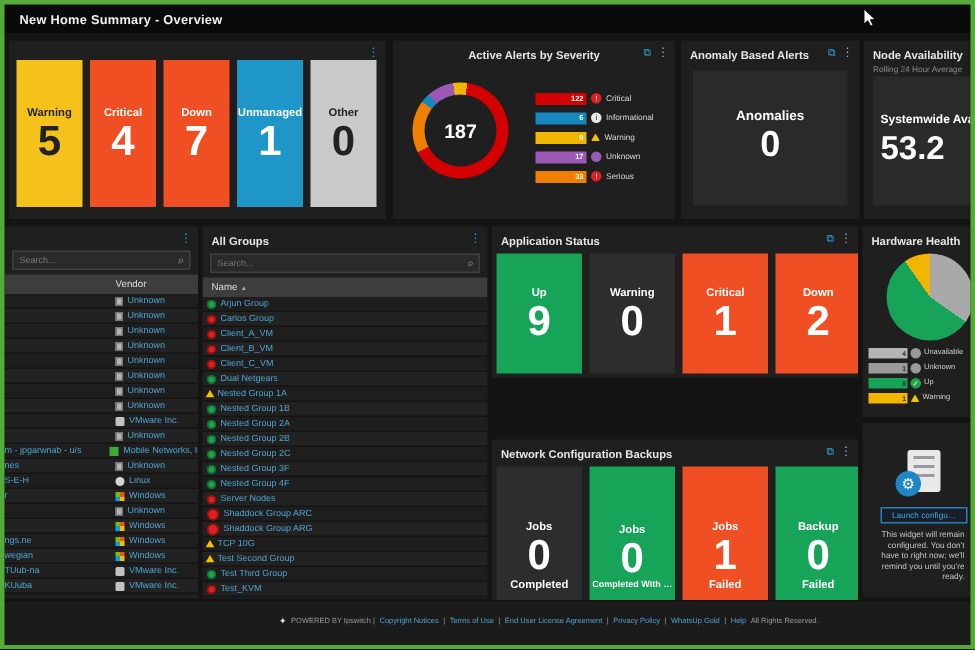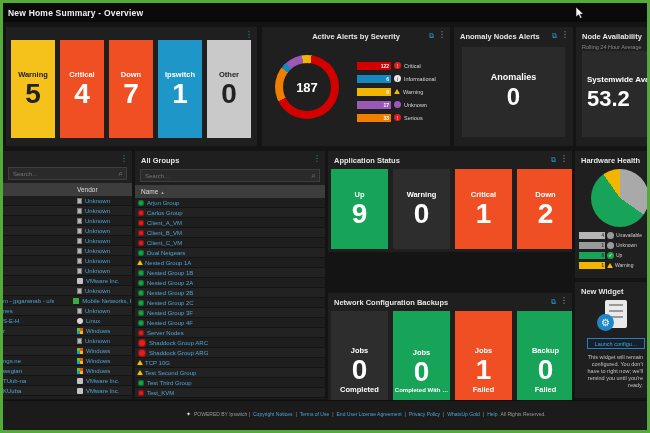--- a/index.html
+++ b/index.html
@@ -2,21 +2,21 @@
 <html><head>
 <meta charset="utf-8">
 <style>
   * { margin:0; padding:0; box-sizing:border-box; }
   html,body { background:#000; }
   body { font-family:"Liberation Sans", sans-serif; }
   #screen { position:relative; width:650px; height:433px; background:#141414; overflow:hidden; }
   #frame { position:absolute; inset:0; border:3px solid #54ab38; pointer-events:none; z-index:60; }
   
   #titlebar { position:absolute; left:3px; top:3px; right:3px; height:19px; background:#0a0a0a; display:flex; align-items:center; }
-  #titlebar .t { color:#f0f0f0; font-size:8.5px; font-weight:bold; padding-left:5px; letter-spacing:.2px; }
+  #titlebar .t { color:#f0f0f0; font-size:8.5px; font-weight:bold; padding-left:10px; letter-spacing:.2px; }
   
   .panel { position:absolute; background:#1f1f1f; overflow:hidden; }
   .ptitle { color:#e6e6e6; font-size:7.5px; font-weight:bold; padding:5px 6px 3px 6px; white-space:nowrap; }
   .psub { color:#8a8a8a; font-size:5.5px; padding:0 6px; white-space:nowrap; }
   .hicons { position:absolute; top:4px; right:4px; display:flex; gap:4px; align-items:center; }
   .share { color:#2f9fd4; font-size:7px; line-height:7px; cursor:pointer; }
   .kebab { color:#9fb6c2; font-size:8px; line-height:8px; cursor:pointer; }
   .kebab.blue { color:#2f9fd4; }
   
   .tilerow { position:absolute; display:flex; gap:5px; }
@@ -94,21 +94,21 @@
         </div>
         <div class="tile" style="width: 44px; height: 98px; background: rgb(240, 78, 35); color: rgb(255, 255, 255);">
           <span class="lbl">Critical</span>
           <span class="num">4</span>
         </div>
         <div class="tile" style="width: 44px; height: 98px; background: rgb(240, 78, 35); color: rgb(255, 255, 255);">
           <span class="lbl">Down</span>
           <span class="num">7</span>
         </div>
         <div class="tile" style="width: 44px; height: 98px; background: rgb(30, 150, 200); color: rgb(255, 255, 255);">
-          <span class="lbl">Ipswitch</span>
+          <span class="lbl">Unmanaged</span>
           <span class="num">1</span>
         </div>
         <div class="tile" style="width: 44px; height: 98px; background: rgb(201, 201, 201); color: rgb(34, 34, 34);">
           <span class="lbl">Other</span>
           <span class="num">0</span>
         </div>
       </div>
   </div>
 
   <div class="panel" style="left:262px;top:27px;width:188px;height:119px;text-align:center;">
@@ -145,21 +145,21 @@
         </div>
         <div class="lrow">
           <span class="lbar" style="background: rgb(240, 127, 0);">33</span>
           <span class="lico" style="background: rgb(224, 32, 32); color: rgb(255, 255, 255);">!</span>
           <span class="ltxt">Serious</span>
         </div>
       </div>
   </div>
 
   <div class="panel" style="left:454px;top:27px;width:119px;height:119px;">
-    <div class="ptitle">Anomaly Nodes Alerts</div>
+    <div class="ptitle">Anomaly Based Alerts</div>
     <div class="hicons">
       <span class="share">⧉</span>
       <span class="kebab">⋮</span>
     </div>
     <div class="tile" style="position:absolute;left:8px;top:20px;width:103px;height:90px;background:#2a2a2a;color:#fff;">
       <span class="lbl" style="font-size:9px;">Anomalies</span>
       <span class="num" style="font-size:24px;">0</span>
     </div>
   </div>
 
@@ -462,21 +462,20 @@
         </div>
         <div class="tile" style="width: 57px; height: 118px; background: rgb(23, 164, 88); color: rgb(255, 255, 255);">
           <span class="lbl">Backup</span>
           <span class="num">0</span>
           <span class="lbl">Failed</span>
         </div>
       </div>
   </div>
 
   <div class="panel" style="left:575px;top:282px;width:72px;height:116px;">
-    <div class="ptitle">New Widget</div>
     <div class="nw-doc" style="left:30px;top:18px;">
         <i></i>
         <i></i>
         <i></i>
       </div>
     <div class="nw-gear" style="left:22px;top:32px;">⚙</div>
     <div class="nw-btn" style="left:12px;top:56px;width:58px;height:11px;">Launch configu…</div>
     <div class="nw-text" style="left:4px;top:72px;width:64px;height:38px;overflow:hidden;">This widget will remain configured. You don't have to right now; we'll remind you until you're ready.</div>
   </div>
 

